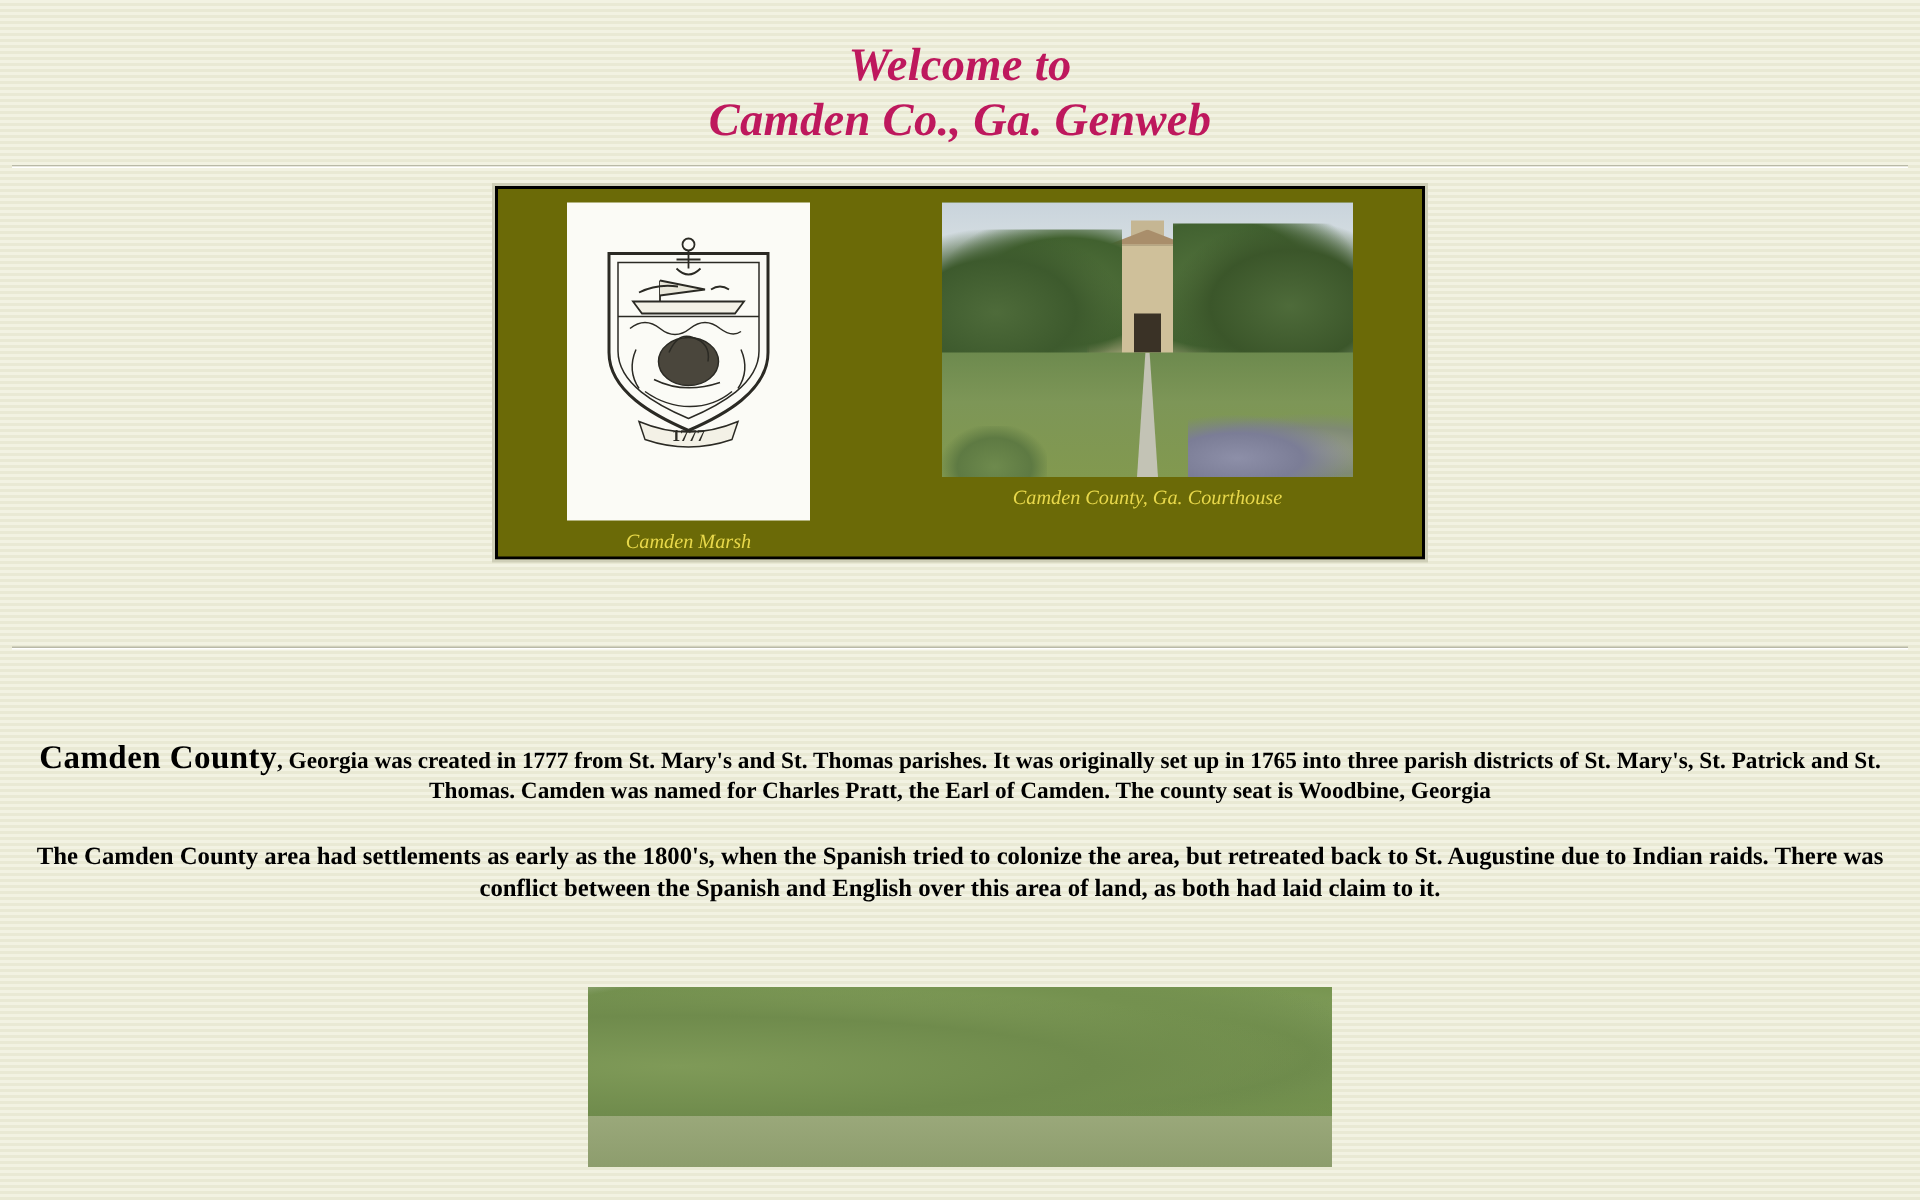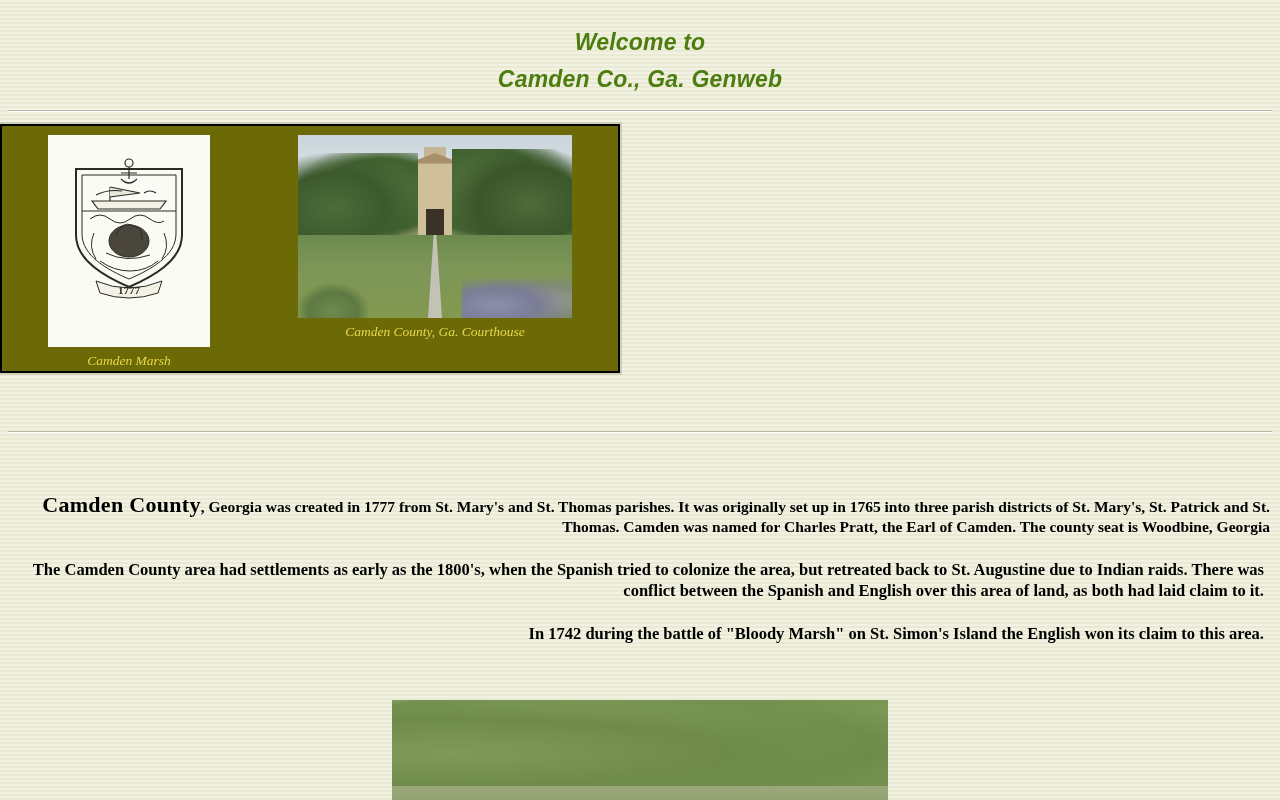--- a/index.html
+++ b/index.html
@@ -25,25 +25,25 @@
   .page {
     width: 1280px;
     position: relative;
   }
 
   .title-block {
     text-align: center;
     padding-top: 24px;
   }
   .title-line {
-    font-family: Liberation Sans, sans-serif;
+    font-family: Liberation Serif, serif;
     font-style: italic;
     font-weight: bold;
-    color: #4d7c0f;
-    font-size: 23px;
+    color: #be185d;
+    font-size: 31px;
     line-height: 37px;
     letter-spacing: 0.2px;
   }
 
   hr.rule {
     border: 0;
     border-top: 1px solid #b9b9a6;
     border-bottom: 1px solid #ffffff;
     margin: 12px 8px 0 8px;
     height: 0;
@@ -52,20 +52,21 @@
     border: 0;
     border-top: 1px solid #b9b9a6;
     border-bottom: 1px solid #ffffff;
     margin: 0 8px;
     height: 0;
   }
 
   .banner-wrap {
     margin-top: 12px;
     display: flex;
+    justify-content: center;
   }
   .banner {
     width: 620px;
     background: #6b6a07;
     border: 2px solid #000000;
     outline: 2px solid #cfcfb8;
     padding: 4px 4px 2px 4px;
     box-sizing: border-box;
   }
   .banner-inner {
@@ -183,21 +184,21 @@
     font-style: italic;
   }
 
   .gap-after-banner {
     height: 58px;
   }
 
   .body-text {
     margin: 0 10px;
     padding-top: 62px;
-    text-align: right;
+    text-align: center;
     font-family: "Liberation Serif", serif;
   }
   p.para {
     margin: 0 0 0 0;
     font-weight: bold;
     font-size: 15.5px;
     line-height: 20px;
   }
   p.para2 {
     margin: 22px 6px 0 6px;
@@ -317,21 +318,20 @@
       </div>
     </div>
   </div>
 
   <div class="gap-after-banner"></div>
   <hr class="rule2">
 
   <div class="body-text">
     <p class="para"><span class="bigname">Camden County</span><span>, Georgia was created in 1777 from  St. Mary's and St. Thomas parishes.  It was   originally set up in 1765 into three parish districts of St. Mary's, St. Patrick and St. Thomas. Camden was named for Charles Pratt, the Earl of Camden.   The county seat is Woodbine, Georgia</span></p>
     <p class="para2">The Camden County area had settlements as early as the 1800's, when the Spanish tried to colonize the area, but retreated back to St. Augustine due to Indian raids.  There was conflict between the Spanish and English over this area of land, as both had laid claim to it.</p>
-    <p class="para3">In 1742 during the battle of "Bloody Marsh" on St. Simon's Island the English won its claim to this area.</p>
   </div>
 
   <div class="bottom-photo-wrap">
     <div class="bottom-photo">
       <div class="bp-sky"></div>
       <div class="bp-canopy"></div>
       <div class="bp-ground"></div>
     </div>
   </div>
 

